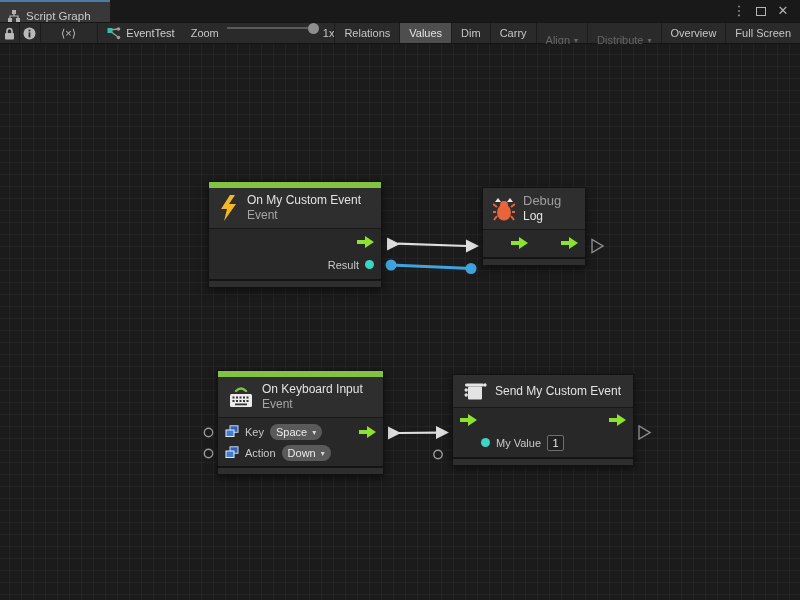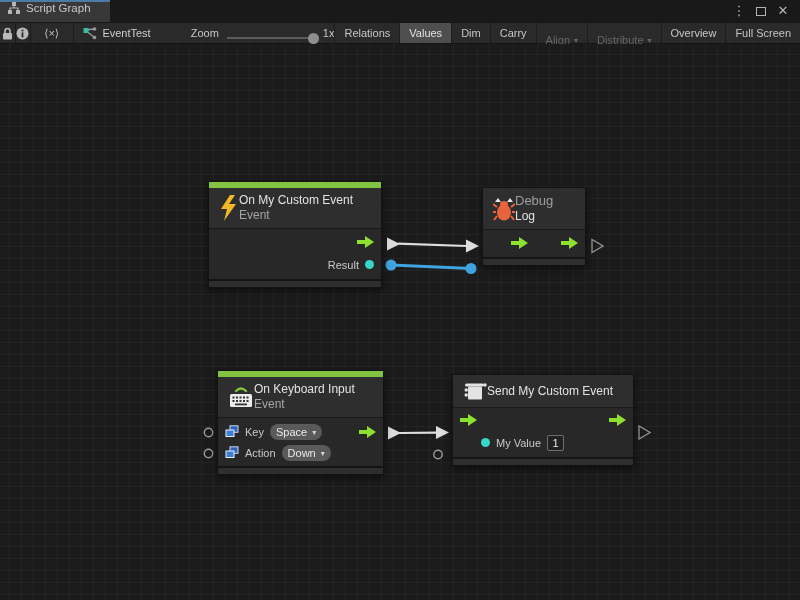--- a/index.html
+++ b/index.html
@@ -12,57 +12,57 @@
   }
   *{margin:0;padding:0;box-sizing:border-box;}
   html,body{width:800px;height:600px;overflow:hidden;}
   body{font-family:"Liberation Sans",sans-serif;background:#181818;position:relative;
        -webkit-font-smoothing:antialiased;}
 
   
   .titlebar{position:absolute;left:0;top:0;width:800px;height:22px;background:#191919;
             display:flex;align-items:stretch;}
   .tab{width:110px;background:#383838;border-top:2px solid var(--tab-accent);
-       display:flex;align-items:flex-start;gap:6px;padding:0 8px;}
+       display:flex;align-items:flex-end;gap:6px;padding:0 8px;}
   .tab-label{font-size:11.5px;color:#c9c9c9;white-space:nowrap;}
   .win-controls{margin-left:auto;display:flex;align-items:center;gap:4px;padding-right:8px;}
   .win-btn{color:#b3b3b3;font-size:13px;width:18px;text-align:center;cursor:default;line-height:22px;}
   .maxi{width:10px;height:9px;border:1.5px solid #b3b3b3;display:inline-block;margin:0 4px;}
 
   
   .toolbar{position:absolute;left:0;top:22px;width:800px;height:22px;background:#2a2a2a;
            border-top:1px solid #161616;border-bottom:1px solid #141414;
            display:flex;align-items:center;font-size:11px;color:#c6c6c6;}
   .sep{width:1px;align-self:stretch;background:#1c1c1c;}
   .tb-icon-btn{height:100%;display:flex;align-items:center;justify-content:center;}
   .tb-btn{height:100%;display:flex;align-items:center;padding:4px 9px;white-space:nowrap;gap:4px;}
   .tb-btn.active{background:#4e4e4e;color:#e3e3e3;}
   .tb-btn.disabled{color:#666;margin-top:7px;}
   .caret{font-size:8px;line-height:1;position:relative;top:1px;}
   .graph-crumb{display:flex;align-items:center;gap:5px;margin-left:10px;color:#cfcfcf;}
-  .zoom-group{display:flex;align-items:flex-end;margin-left:40px;}
+  .zoom-group{display:flex;align-items:flex-start;margin-left:16px;}
   .zoom-track{position:relative;width:88px;height:2px;background:#5b5b5b;margin:0 8px;}
   .zoom-handle{position:absolute;right:-4px;top:-4.5px;width:11px;height:11px;border-radius:50%;
                background:#8e8e8e;}
   .right-group{margin-left:auto;display:flex;align-items:stretch;height:100%;}
 
   
   .canvas{position:absolute;left:0;top:44px;width:800px;height:556px;background-color:#1b1b1b;
     background-image:
       linear-gradient(to right, rgba(255,255,255,0.035) 1px, transparent 1px),
       linear-gradient(to bottom, rgba(255,255,255,0.035) 1px, transparent 1px);
     background-size:12px 12px;background-position:-3px -2px;}
 
   svg.wires{position:absolute;left:0;top:0;width:800px;height:600px;pointer-events:none;z-index:1;}
 
   
   .node{position:absolute;z-index:2;background:#282828;border:1px solid #121212;
         box-shadow:0 3px 8px rgba(0,0,0,.5);}
   .green-bar{height:6px;background:var(--accent-green);}
-  .n-header{display:flex;align-items:center;gap:0;padding:5px 10px;background:#2e2e2e;}
+  .n-header{display:flex;align-items:center;gap:8px;padding:5px 10px;background:#2e2e2e;}
   .n-titles{display:flex;flex-direction:column;line-height:1.25;}
   .n-title{font-size:12px;color:#e2e2e2;white-space:nowrap;}
   .n-sub{font-size:12px;color:#a5a5a5;}
   .n-sub-top{font-size:13px;color:#9e9e9e;}
   .n-body{border-top:1px solid #191919;background:#282828;padding:1px 0 3px;}
   .row{display:flex;align-items:center;padding:0 7px;gap:6px;}
   .row.h23{height:23px;padding-left:28px;} .row.h22{height:22px;} .row.h21{height:21px;}
   .row.right{justify-content:flex-end;}
   .row.between{justify-content:space-between;}
   .n-footer{height:8px;background:#2e2e2e;border-top:2px solid #141414;}

